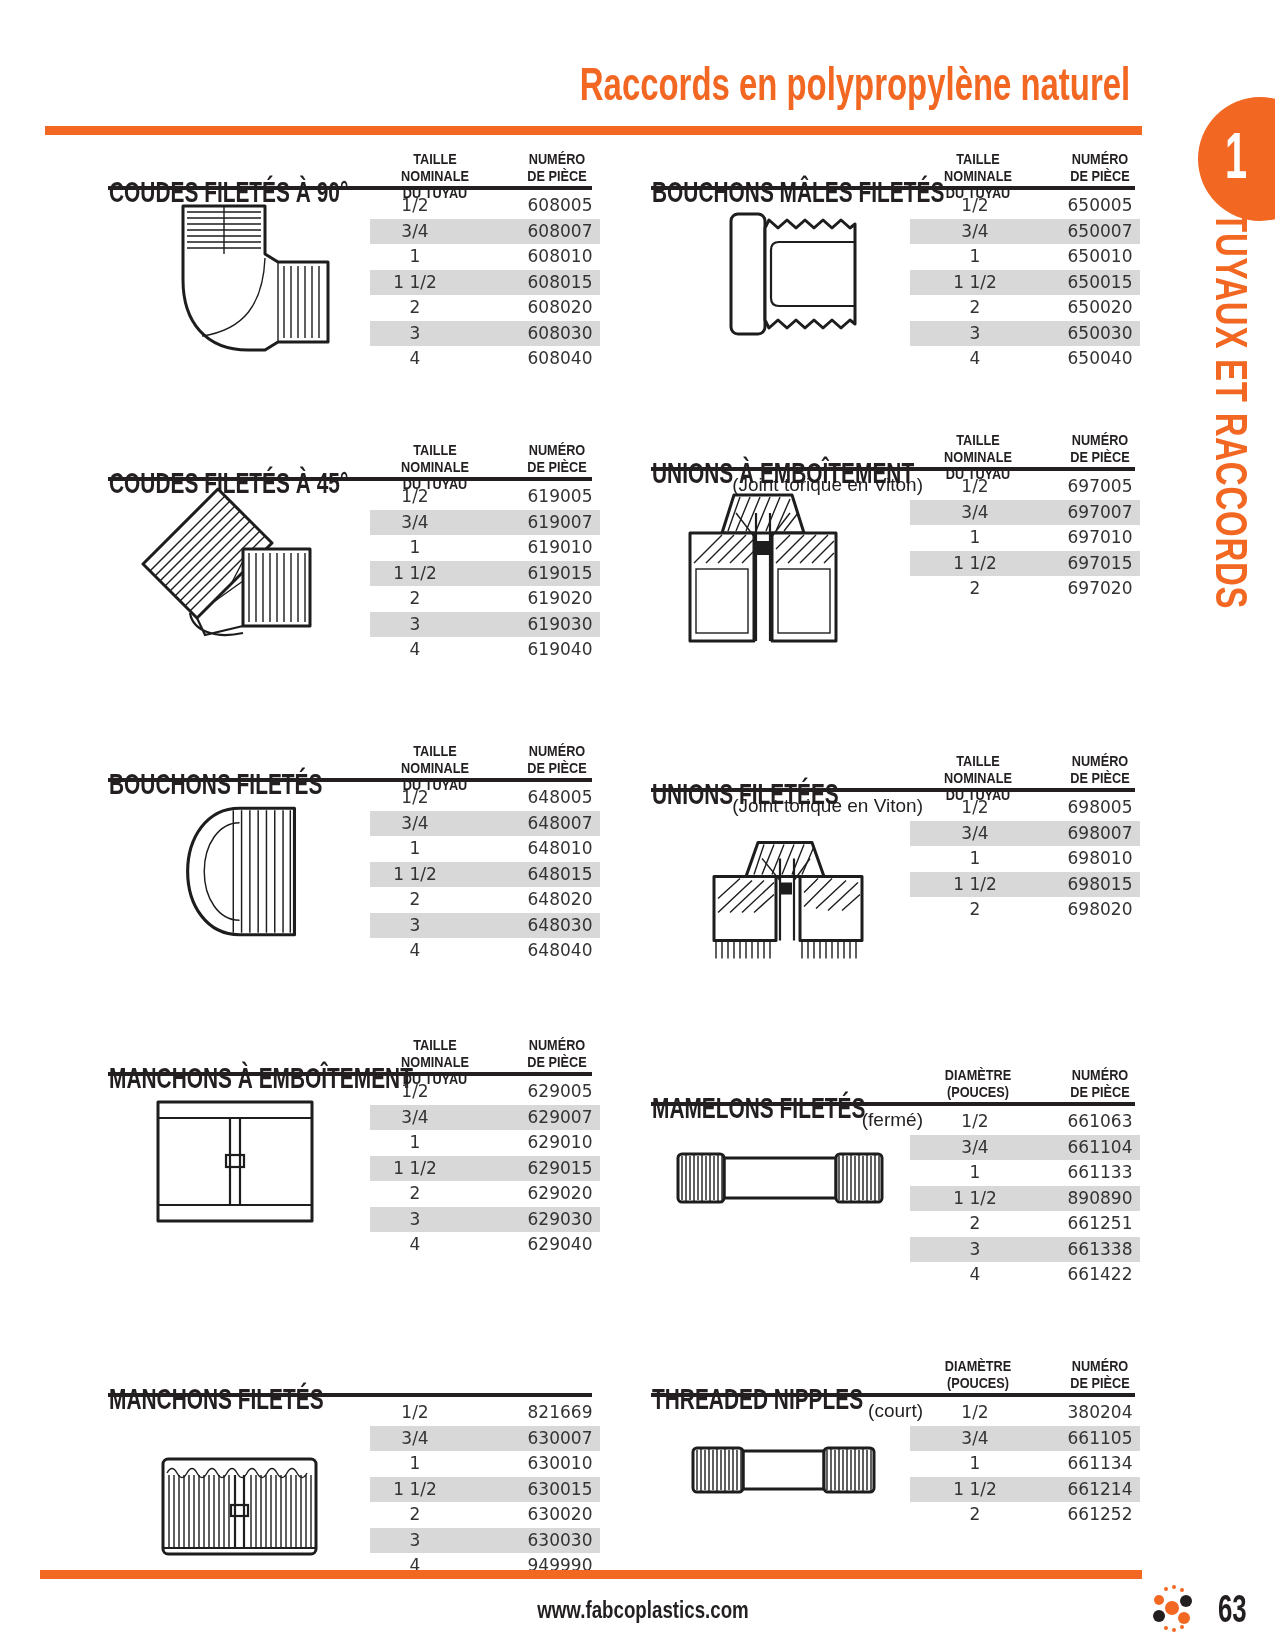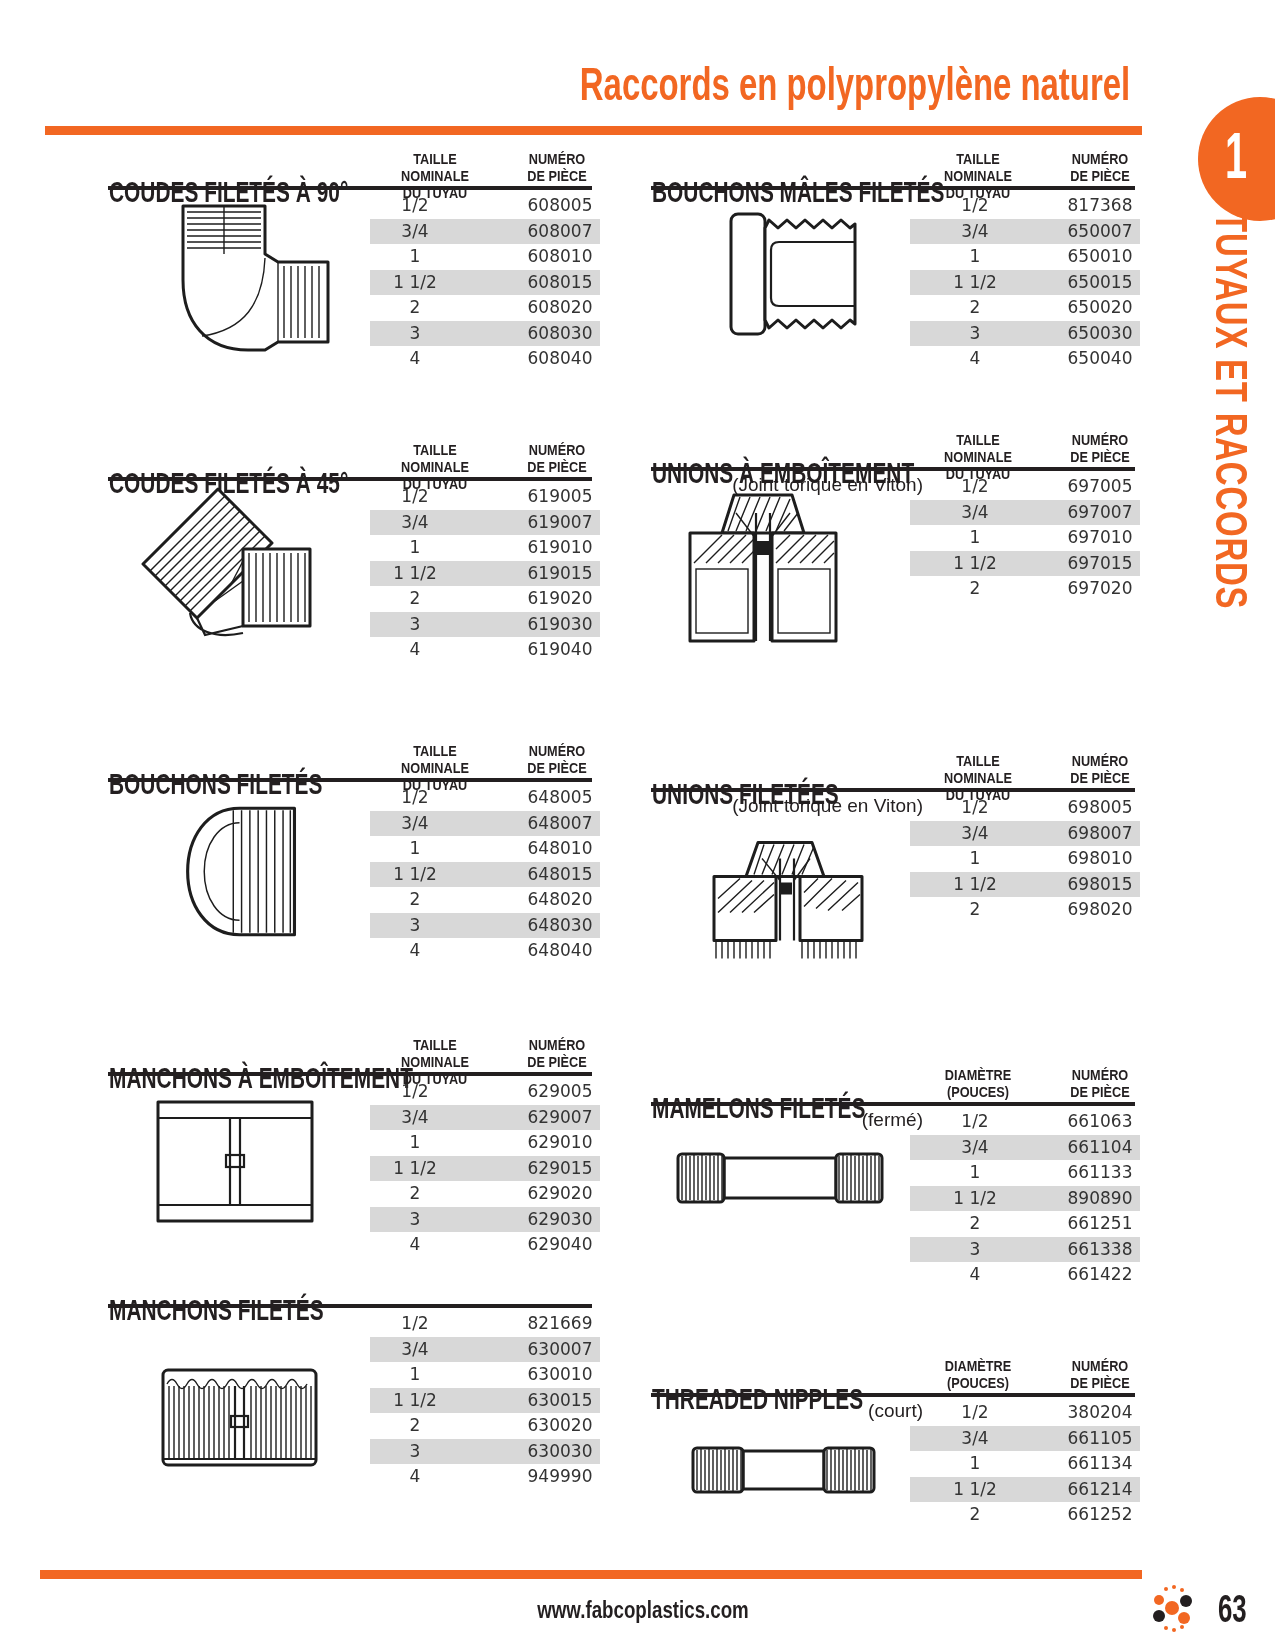--- a/index.html
+++ b/index.html
@@ -17,21 +17,21 @@
     font-size:64px;font-weight:bold;color:#fff;transform:scaleX(.62);transform-origin:50% 0;}
   .side-label{position:absolute;left:1256px;top:212px;width:520px;height:46px;
     font-size:44px;font-weight:bold;color:#f26722;white-space:nowrap;
     transform:rotate(90deg) scaleX(.75);transform-origin:0 0;letter-spacing:1px;}
 
   
   .sec{position:absolute;width:497px;height:300px;}
   .sec-left{left:105px;}
   .sec-right{left:648px;}
   .s0{top:140px;} .s1{top:140px;} .s2{top:431px;} .s3{top:421px;} .s4{top:732px;}
-  .s5{top:742px;} .s6{top:1026px;} .s7{top:1056px;} .s8{top:1258px;} .s9{top:1347px;}
+  .s5{top:742px;} .s6{top:1026px;} .s7{top:1056px;} .s8{top:1347px;} .s9{top:1347px;}
 
   .sec-title{position:absolute;top:12px;left:4px;font-size:29px;font-weight:bold;color:#231f20;
     white-space:nowrap;transform:scaleX(.72);transform-origin:0 50%;}
   .colhead{position:absolute;top:10px;font-size:15.5px;line-height:17px;font-weight:bold;
     text-align:center;color:#231f20;transform:scaleX(.82);transform-origin:50% 50%;}
   .colhead1{left:260px;width:140px;}
   .colhead2{left:382px;width:140px;}
   .rule{position:absolute;top:46px;left:3px;right:10px;height:3.5px;background:#231f20;}
   .subtitle{position:absolute;top:53px;left:0;width:275px;text-align:right;
     font-size:19px;color:#231f20;}
@@ -146,21 +146,21 @@
       </div>
     <div class="rule"></div>
     <svg class="art" viewBox="0 0 160 140">
       <rect class="o" x="28" y="10" rx="7" width="34" height="120"></rect>
       <path class="o" d="M62,24 L66,16 L75,24 L84,16 L93,24 L102,16 L111,24 L120,16 L129,24 L138,16 L147,24 L152,20 V120 L147,116 L138,124 L129,116 L120,124 L111,116 L102,124 L93,116 L84,124 L75,116 L66,124 L62,116 Z"></path>
       <path class="t2" d="M152,38 H76 Q68,38 68,46 V94 Q68,102 76,102 H152"></path>
     </svg>
     <div class="rows">
         <div class="row">
           <span class="cell cell-size">1/2</span>
-          <span class="cell cell-part">817368</span>
+          <span class="cell cell-part">650005</span>
         </div>
         <div class="row shaded">
           <span class="cell cell-size">3/4</span>
           <span class="cell cell-part">650007</span>
         </div>
         <div class="row">
           <span class="cell cell-size">1</span>
           <span class="cell cell-part">650010</span>
         </div>
         <div class="row shaded">

